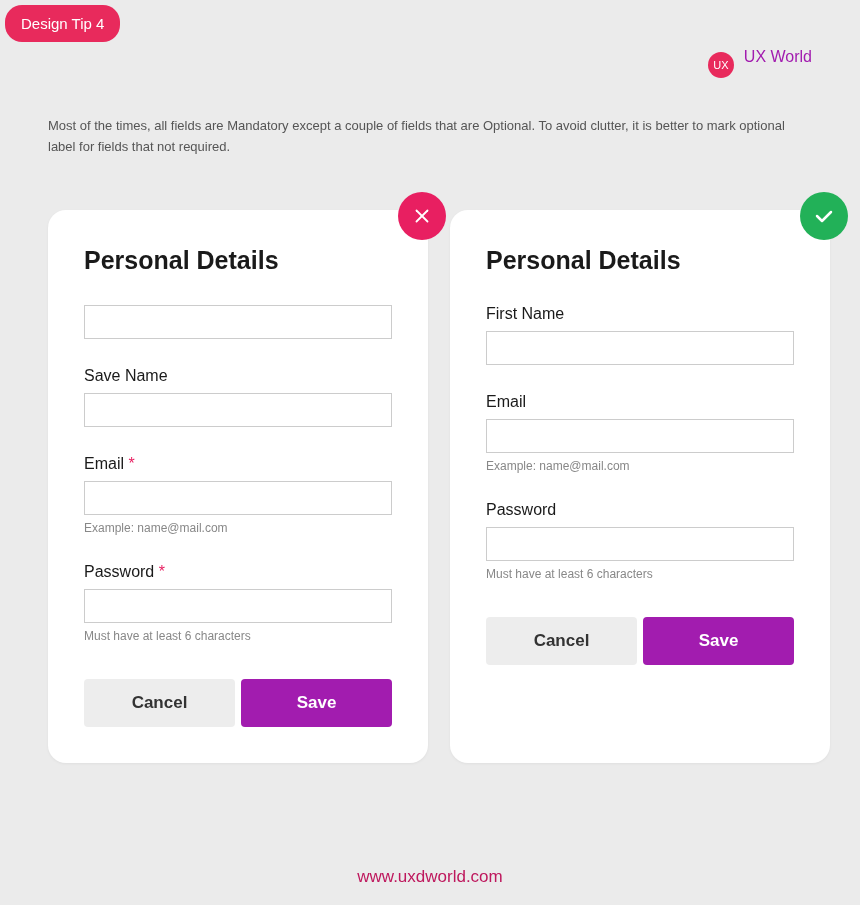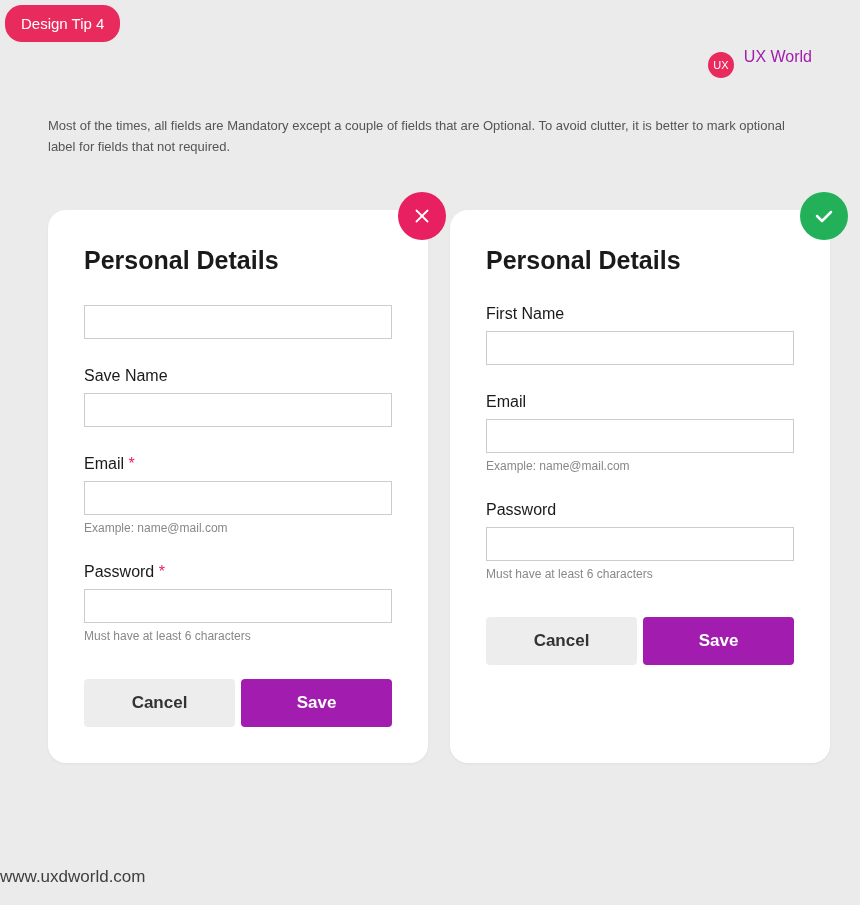--- a/index.html
+++ b/index.html
@@ -144,22 +144,22 @@
     }
     .btn-save {
       background: #a21caf;
       color: white;
     }
     .footer {
       position: absolute;
       bottom: 18px;
       left: 0;
       right: 0;
-      text-align: left;
-      color: #404040;
+      text-align: center;
+      color: #be185d;
       font-size: 17px;
     }
   </style>
 </head>
 <body>
 
 <div class="badge">Design Tip 4</div>
 
 <div class="brand">
   <div class="brand-icon">UX</div>

